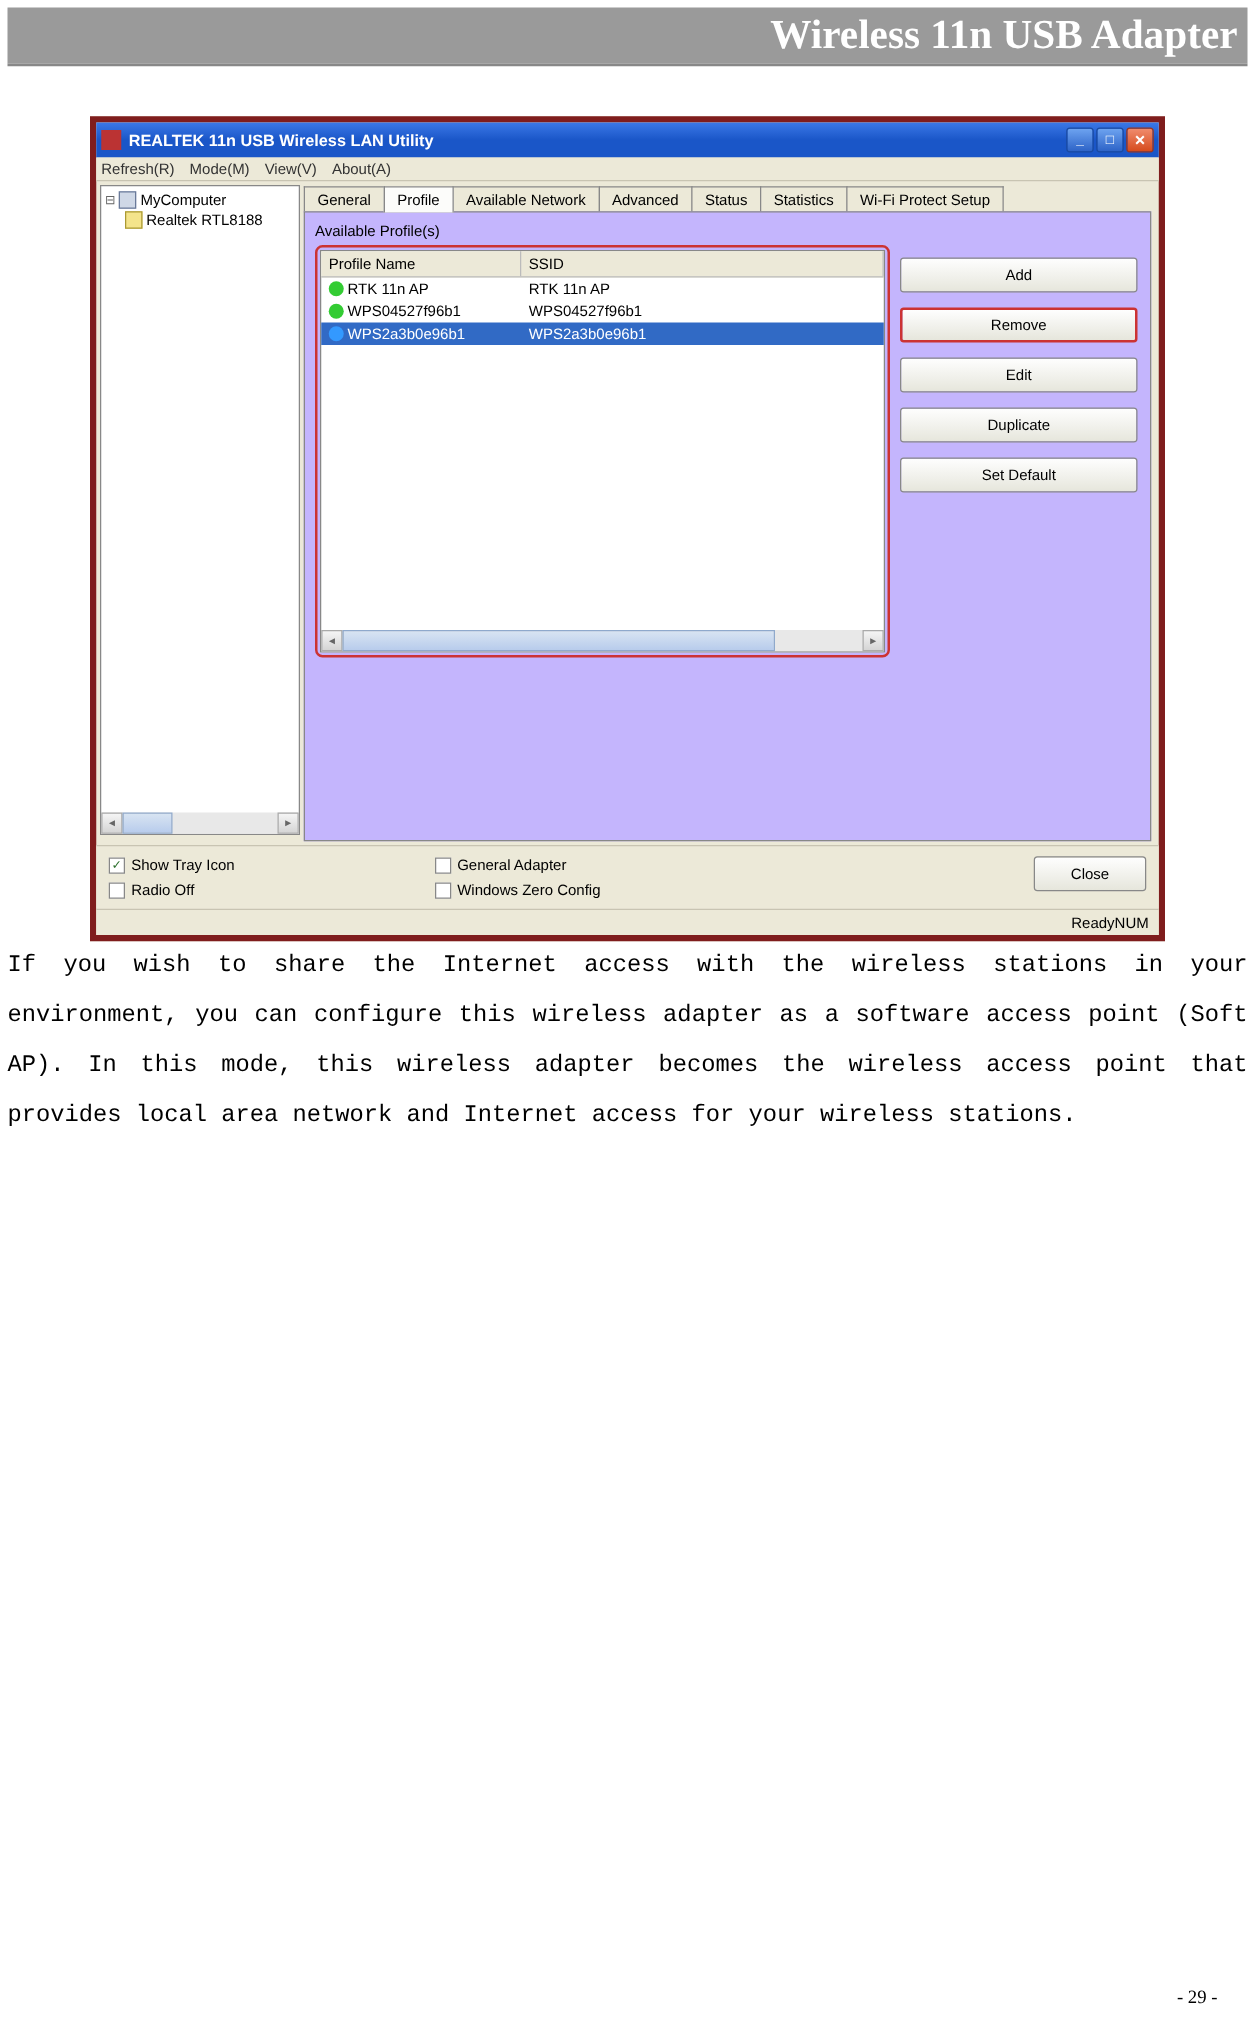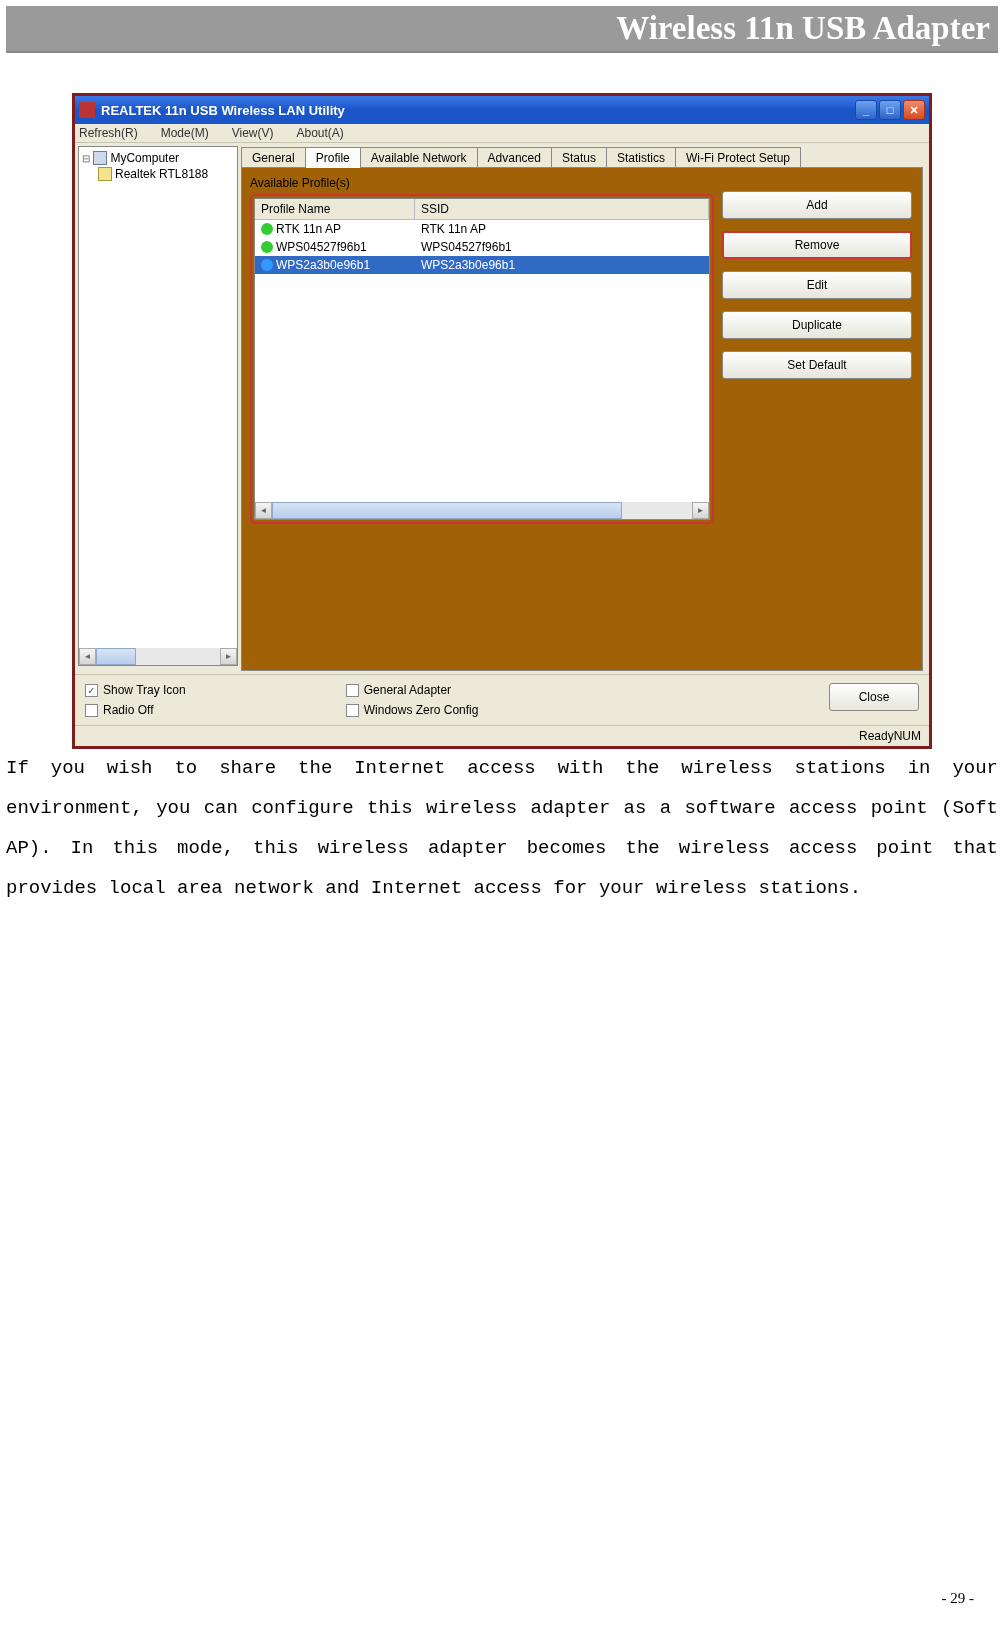--- a/index.html
+++ b/index.html
@@ -22,21 +22,21 @@
     }
     .header-underline {
       border-bottom: 2px solid #888;
       margin-bottom: 40px;
     }
     .screenshot-wrap {
       margin: 0 auto;
       width: 860px;
     }
     .app-window {
-      border: 3px solid #7f1d1d;
+      border: 5px solid #7f1d1d;
       background: #ece9d8;
       font-family: Tahoma, sans-serif;
       font-size: 12px;
     }
     .titlebar {
       background: linear-gradient(to bottom, #3b78e7 0%, #1a56c8 50%, #1a56c8 100%);
       color: #fff;
       display: flex;
       align-items: center;
       padding: 3px 4px;
@@ -57,21 +57,21 @@
       border-radius: 3px;
       color:#fff;
       display:flex;align-items:center;justify-content:center;
       font-size:11px;font-weight:bold;
     }
     .win-btn.close { background: linear-gradient(to bottom,#f08b6d,#d64b1d); border-color:#a0341a;}
     .menubar {
       background: #ece9d8;
       padding: 2px 4px;
       display: flex;
-      gap: 23px;
+      gap: 12px;
       border-bottom: 1px solid #c8c4b2;
     }
     .menubar span { font-size: 12px; color:#333; }
     .window-body { display: flex; }
     .tree-pane {
       width: 160px;
       background: #fff;
       border: 1px solid #888;
       margin: 3px;
       padding: 3px;
@@ -97,21 +97,21 @@
       border: 1px solid #888;
       border-bottom: none;
       font-size: 12px;
       margin-right: -1px;
       position: relative;
       top: 1px;
     }
     .tab.active { background:#fcfcfa; z-index:2; }
     .tab-content {
       border: 1px solid #888;
-      background: #a16207;
+      background: #c4b5fd;
       padding: 8px;
       height: 504px;
       position:relative;
     }
     .fieldset-label{font-size:12px;margin-bottom:4px;}
     .profiles-red-box{
       border:2px solid #c33;
       border-radius:6px;
       padding:2px;
       height:330px;
@@ -134,21 +134,21 @@
     .col.ssid{flex:1;}
     .profile-row{display:flex;font-size:12px;}
     .profile-row .cell{padding:2px 6px;}
     .cell.name{width:160px;display:flex;align-items:center;gap:3px;}
     .cell.ssid{flex:1;}
     .row-icon{width:12px;height:12px;border-radius:50%;display:inline-block;}
     .row-icon.green{background:#3c3;}
     .row-icon.blue{background:#39f;}
     .profile-row.selected{background:#316ac5;color:#fff;align-items:center;}
     .profile-scrollbar-h{position:absolute;bottom:0;left:0;right:0;height:17px;background:#e8e8e8;display:flex;}
-    .action-buttons{position:absolute;right:10px;top:23px;width:190px;display:flex;flex-direction:column;gap:12px;}
+    .action-buttons{position:absolute;right:10px;top:36px;width:190px;display:flex;flex-direction:column;gap:12px;}
     .xp-button{
       height:28px;
       background:linear-gradient(#fefefe,#e6e6dc);
       border:1px solid #888;
       border-radius:3px;
       font-size:12px;
       text-align:center;
       display:flex;align-items:center;justify-content:center;
     }
     .xp-button.highlighted{border:2px solid #c33;}

